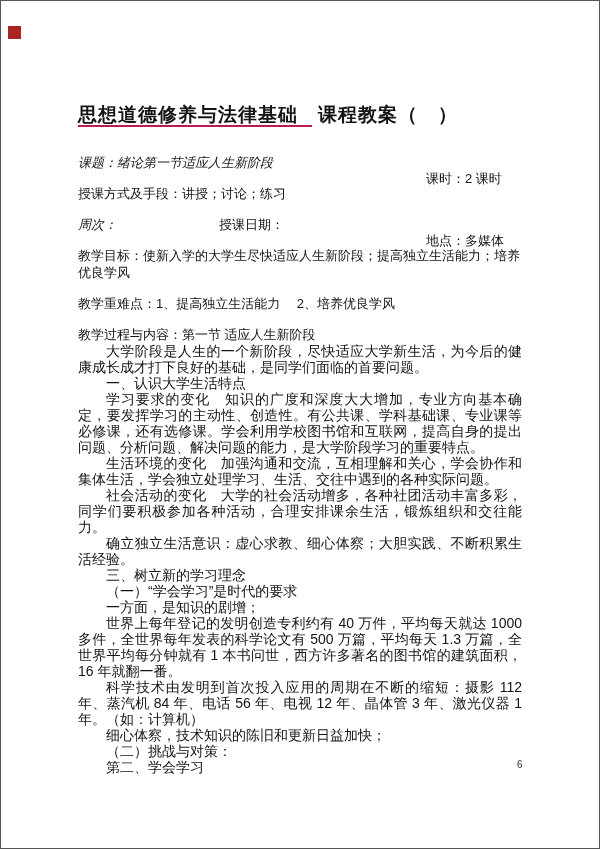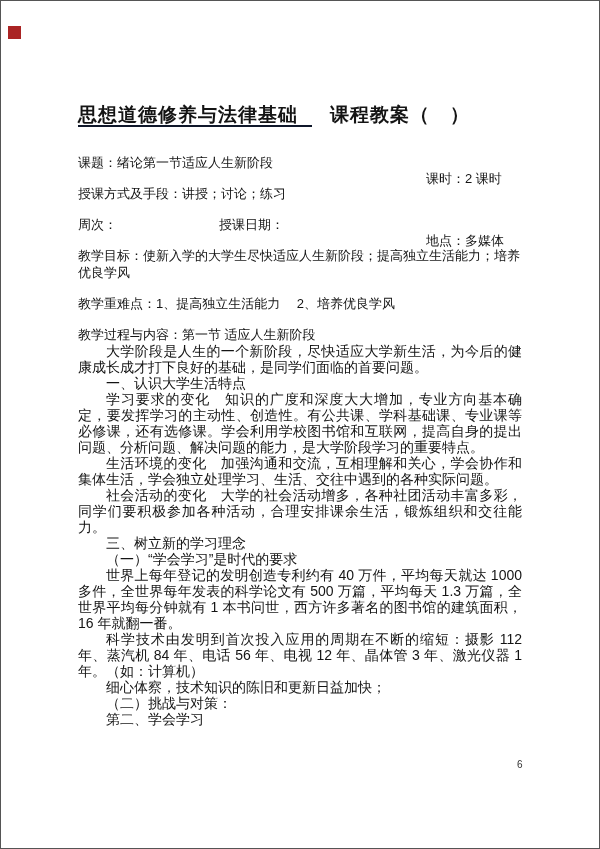--- a/index.html
+++ b/index.html
@@ -32,35 +32,35 @@
 
   .doc-title {
     font-size: 19px;
     line-height: 26px;
     font-weight: bold;
     letter-spacing: 1px;
     margin-bottom: 26px;
     white-space: nowrap;
   }
   .doc-title .underlined {
-    border-bottom: 2px solid #0f172a;
+    border-bottom: 2px solid #be185d;
     padding-right: 14px;
   }
   .doc-title .suffix {
-    margin-left: 18px;
+    margin-left: 6px;
     text-align: right;
   }
 
   .meta-row {
     position: relative;
     font-size: 13px;
     line-height: 17px;
     margin-bottom: 14px;
   }
-  .meta-row .col-left  { position: absolute; left: 0; top: 0; white-space: nowrap; }
+  .meta-row .col-left  { position: absolute; left: 0; top: 0; white-space: nowrap; font-style: italic; }
   .meta-row .col-mid   { position: absolute; left: 141px; top: 0; white-space: nowrap; }
   .meta-row .col-right { position: absolute; left: 348px; top: 16px; white-space: nowrap; }
   .meta-row.fixed-h { height: 17px; }
   .meta-row.last { margin-bottom: 0; }
 
   .body-text {
     font-size: 14px;
     line-height: 16px;
   }
   .body-text p {
@@ -115,22 +115,24 @@
   <div class="meta-row last">
     <span>教学过程与内容：第一节 适应人生新阶段</span>
   </div>
 
   <div class="body-text">
     <p>大学阶段是人生的一个新阶段，尽快适应大学新生活，为今后的健康成长成才打下良好的基础，是同学们面临的首要问题。</p>
     <p>一、认识大学生活特点</p>
     <p>学习要求的变化　知识的广度和深度大大增加，专业方向基本确定，要发挥学习的主动性、创造性。有公共课、学科基础课、专业课等必修课，还有选修课。学会利用学校图书馆和互联网，提高自身的提出问题、分析问题、解决问题的能力，是大学阶段学习的重要特点。</p>
     <p>生活环境的变化　加强沟通和交流，互相理解和关心，学会协作和集体生活，学会独立处理学习、生活、交往中遇到的各种实际问题。</p>
     <p>社会活动的变化　大学的社会活动增多，各种社团活动丰富多彩，同学们要积极参加各种活动，合理安排课余生活，锻炼组织和交往能力。</p>
+    <p>确立独立生活意识：虚心求教、细心体察；大胆实践、不断积累生活经验。</p>
     <p>三、树立新的学习理念</p>
     <p>（一）“学会学习”是时代的要求</p>
+    <p>一方面，是知识的剧增；</p>
     <p>世界上每年登记的发明创造专利约有 40 万件，平均每天就达 1000 多件，全世界每年发表的科学论文有 500 万篇，平均每天 1.3 万篇，全世界平均每分钟就有 1 本书问世，西方许多著名的图书馆的建筑面积，16 年就翻一番。</p>
     <p>科学技术由发明到首次投入应用的周期在不断的缩短：摄影 112 年、蒸汽机 84 年、电话 56 年、电视 12 年、晶体管 3 年、激光仪器 1 年。（如：计算机）</p>
     <p>细心体察，技术知识的陈旧和更新日益加快；</p>
     <p>（二）挑战与对策：</p>
     <p>第二、学会学习</p>
   </div>
 
   <div class="page-number">6</div>
 
 </div>

